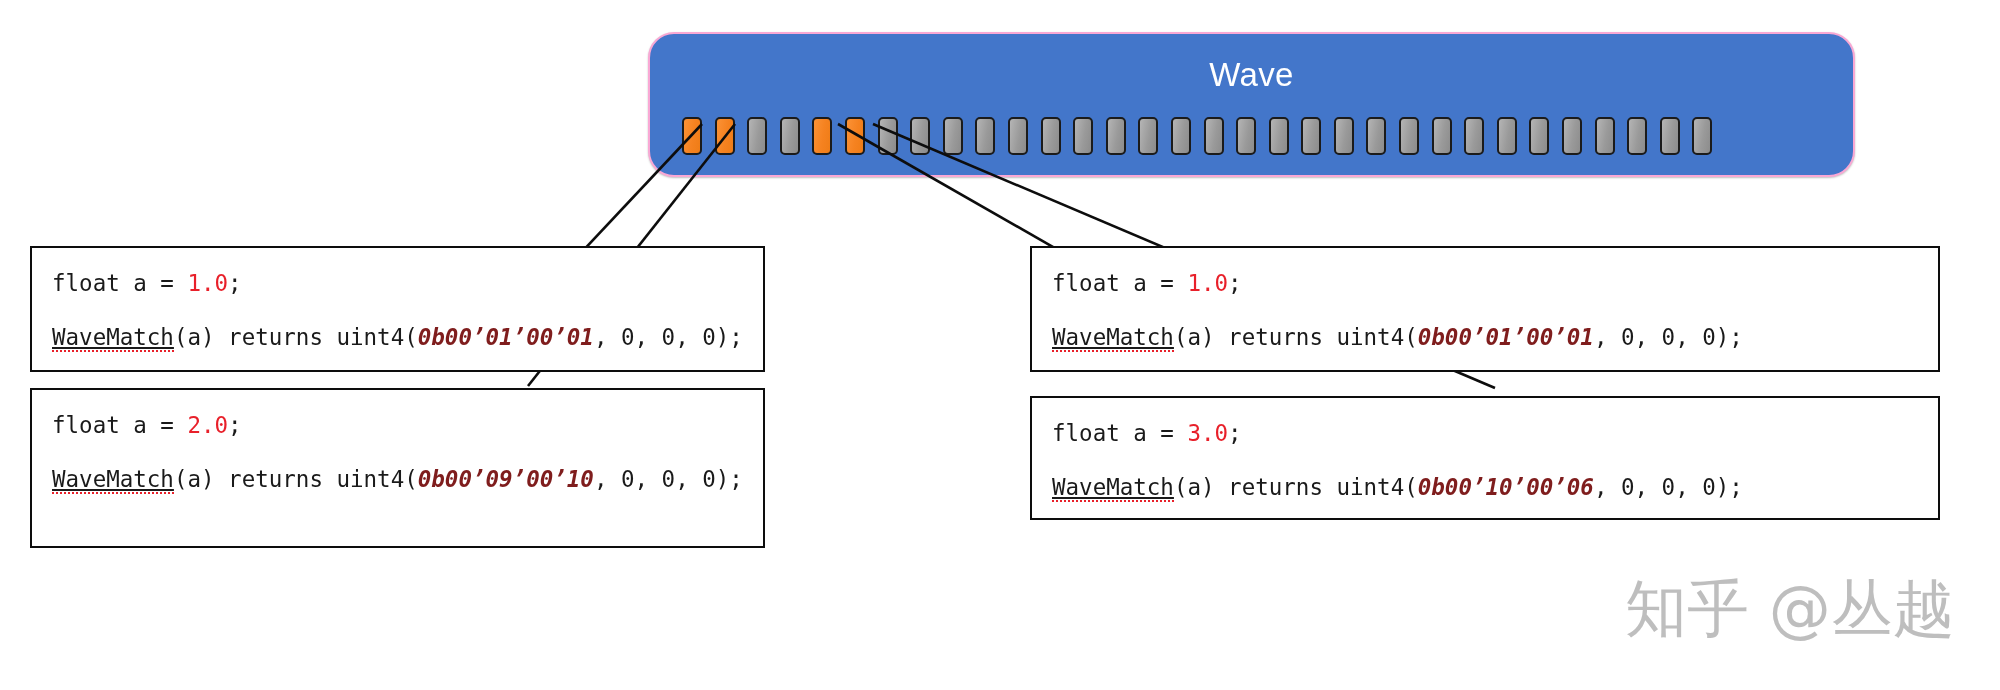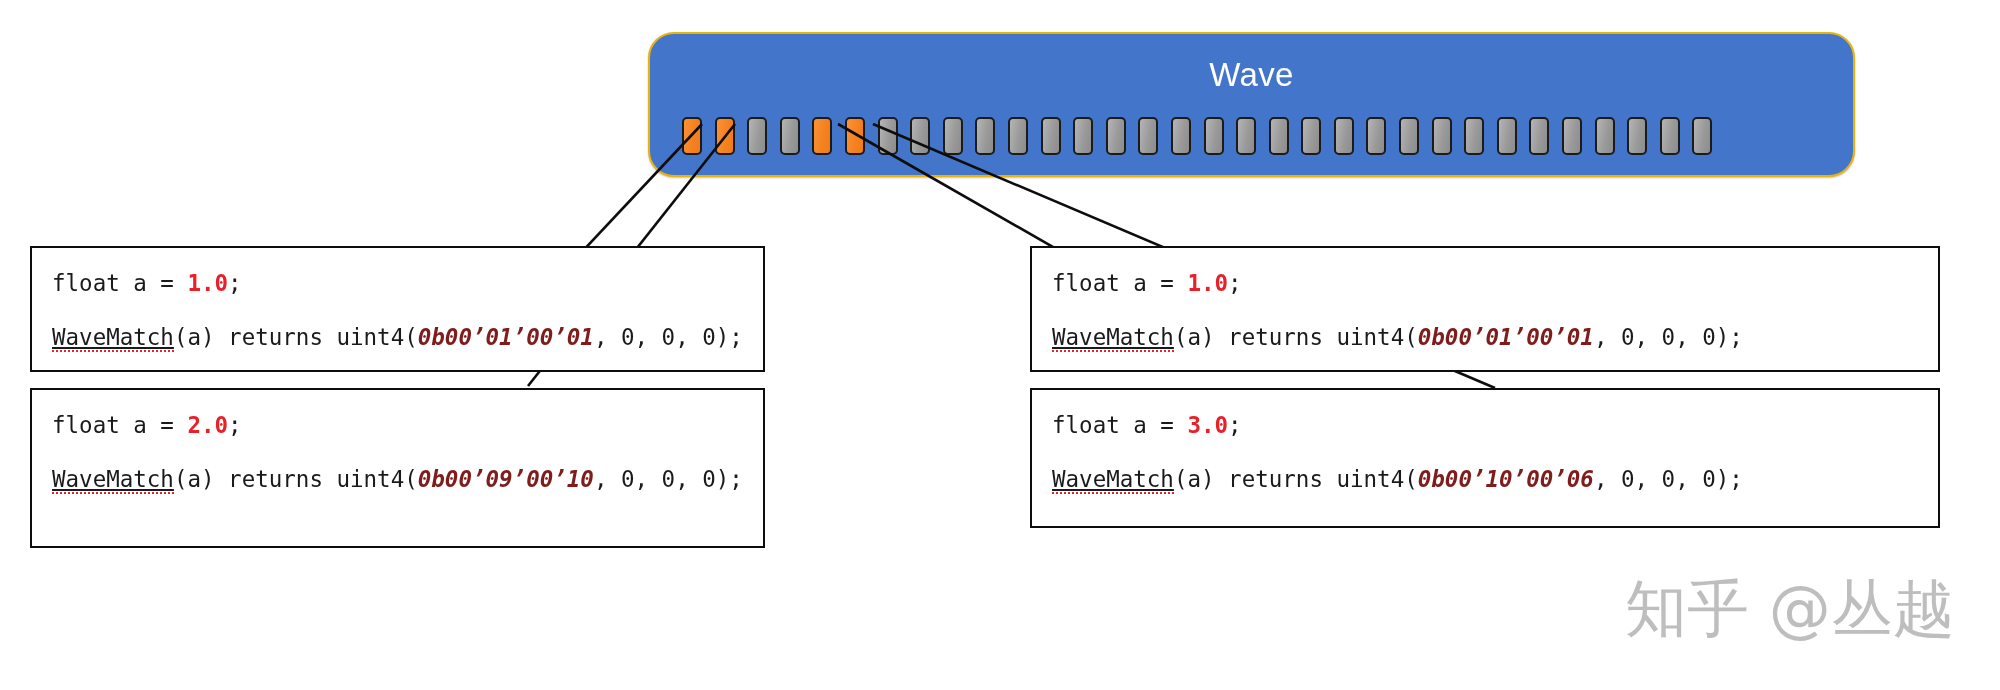--- a/index.html
+++ b/index.html
@@ -11,21 +11,21 @@
     position:relative;
   }
   #stage{position:absolute;left:0;top:0;width:2000px;height:690px;}
 
   
   .wave-block{
     position:absolute;
     left:648px; top:32px;
     width:1207px; height:145px;
     background:#4376ca;
-    border:2px solid #eab308;
+    border:2px solid #f9a8d4;
     border-radius:26px;
     box-sizing:border-box;
     box-shadow:0 1px 2px rgba(0,0,0,.25);
   }
   .wave-title{
     position:absolute;
     left:0; top:22px; width:100%;
     text-align:center;
     color:#ffffff;
     font-size:33px;
@@ -67,37 +67,37 @@
     position:absolute;
     left:20px;
     white-space:pre;
     font-family:"DejaVu Sans Mono","Liberation Mono",monospace;
     font-size:22.5px;
     color:#1a1a1a;
     letter-spacing:0px;
   }
   .code-line.l1{ top:22px; }
   .code-line.l2{ top:76px; }
-  .num{ color:#e8202a;font-weight:bold; }
+  .num{ color:#e8202a; }
   .bits{ color:#7f1d1d; font-weight:bold;font-style:italic; }
   .wm-call{
     border-bottom:0;
     background-image:linear-gradient(to right,
       #e8202a 0,#e8202a 2px,transparent 2px,transparent 4px);
     background-size:4px 2px;
     background-repeat:repeat-x;
     background-position:0 100%;
     padding-bottom:2px;
     text-decoration:underline;
   }
 
   #box-tl{ left:30px;  top:246px; width:735px;  height:126px; }
   #box-bl{ left:30px;  top:388px; width:735px;  height:160px; }
   #box-tr{ left:1030px;top:246px; width:910px;  height:126px; }
-  #box-br{ left:1030px;top:388px; width:910px;  height:140px; }
+  #box-br{ left:1030px;top:396px; width:910px;  height:124px; }
 
   
   #links{ position:absolute; left:0; top:0; width:2000px; height:690px; z-index:3; }
 
   
   .watermark{
     position:absolute;
     left:1625px; top:567px;
     font-size:62px;
     color:#b9b9b9;

